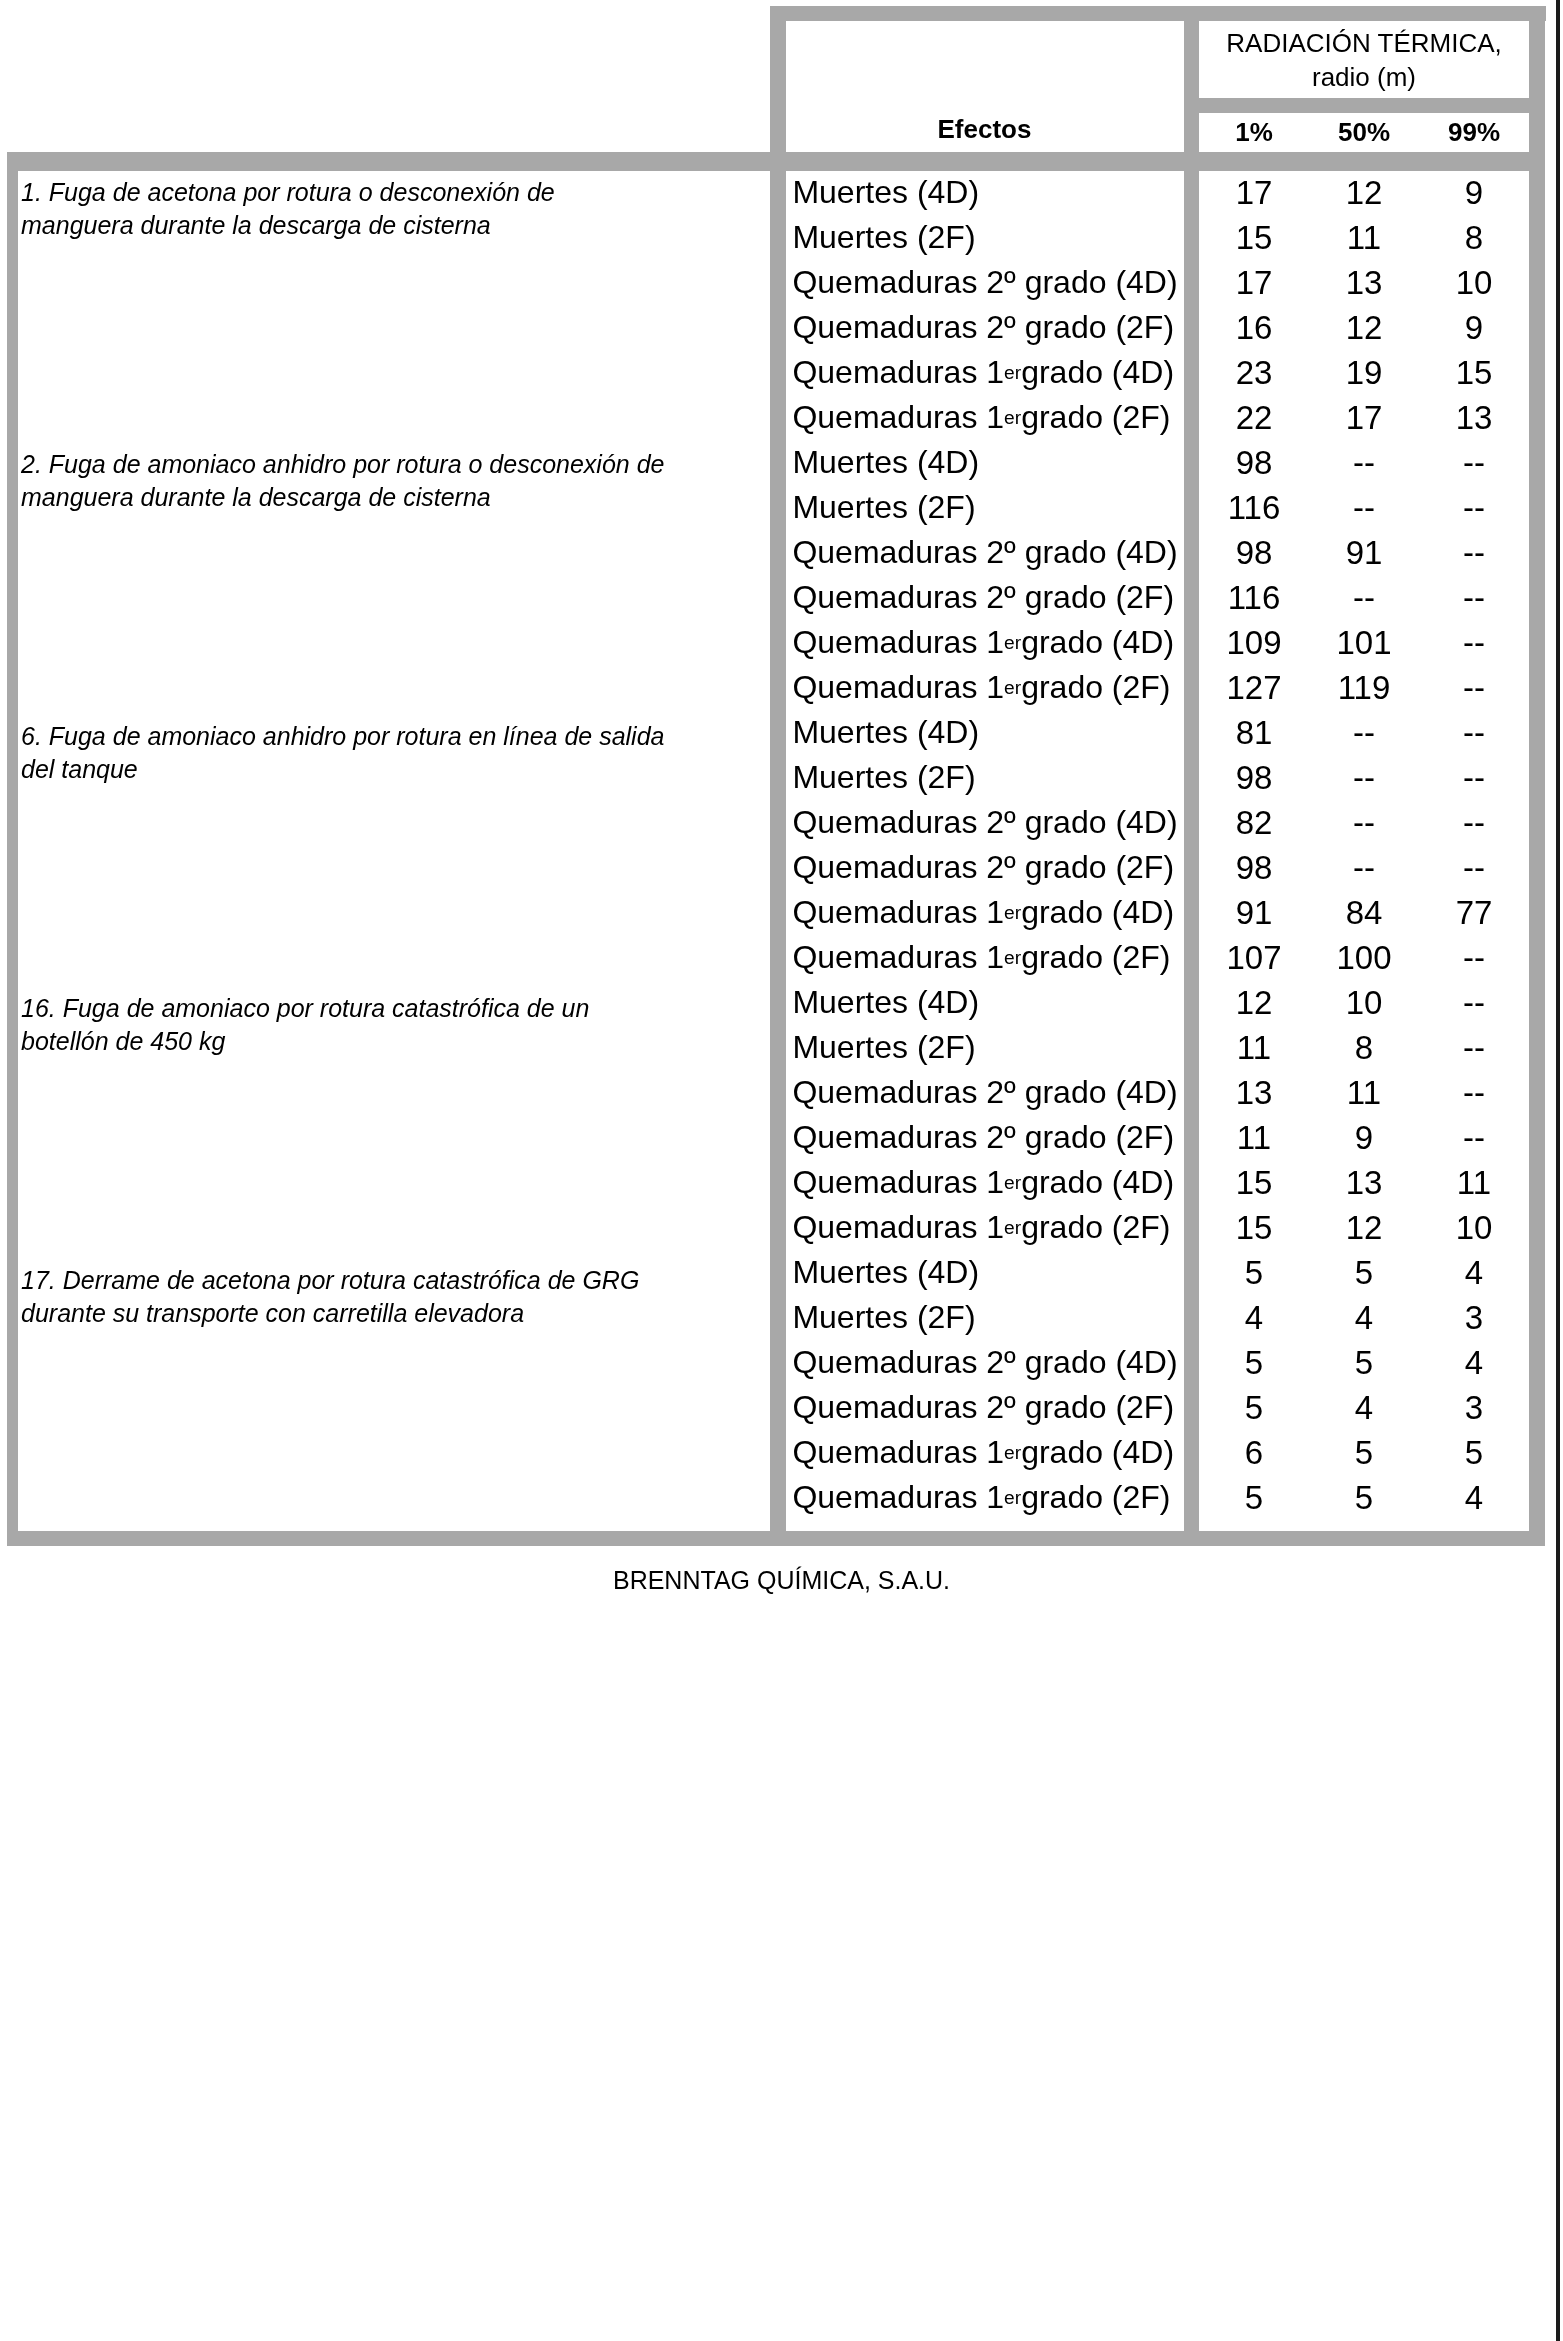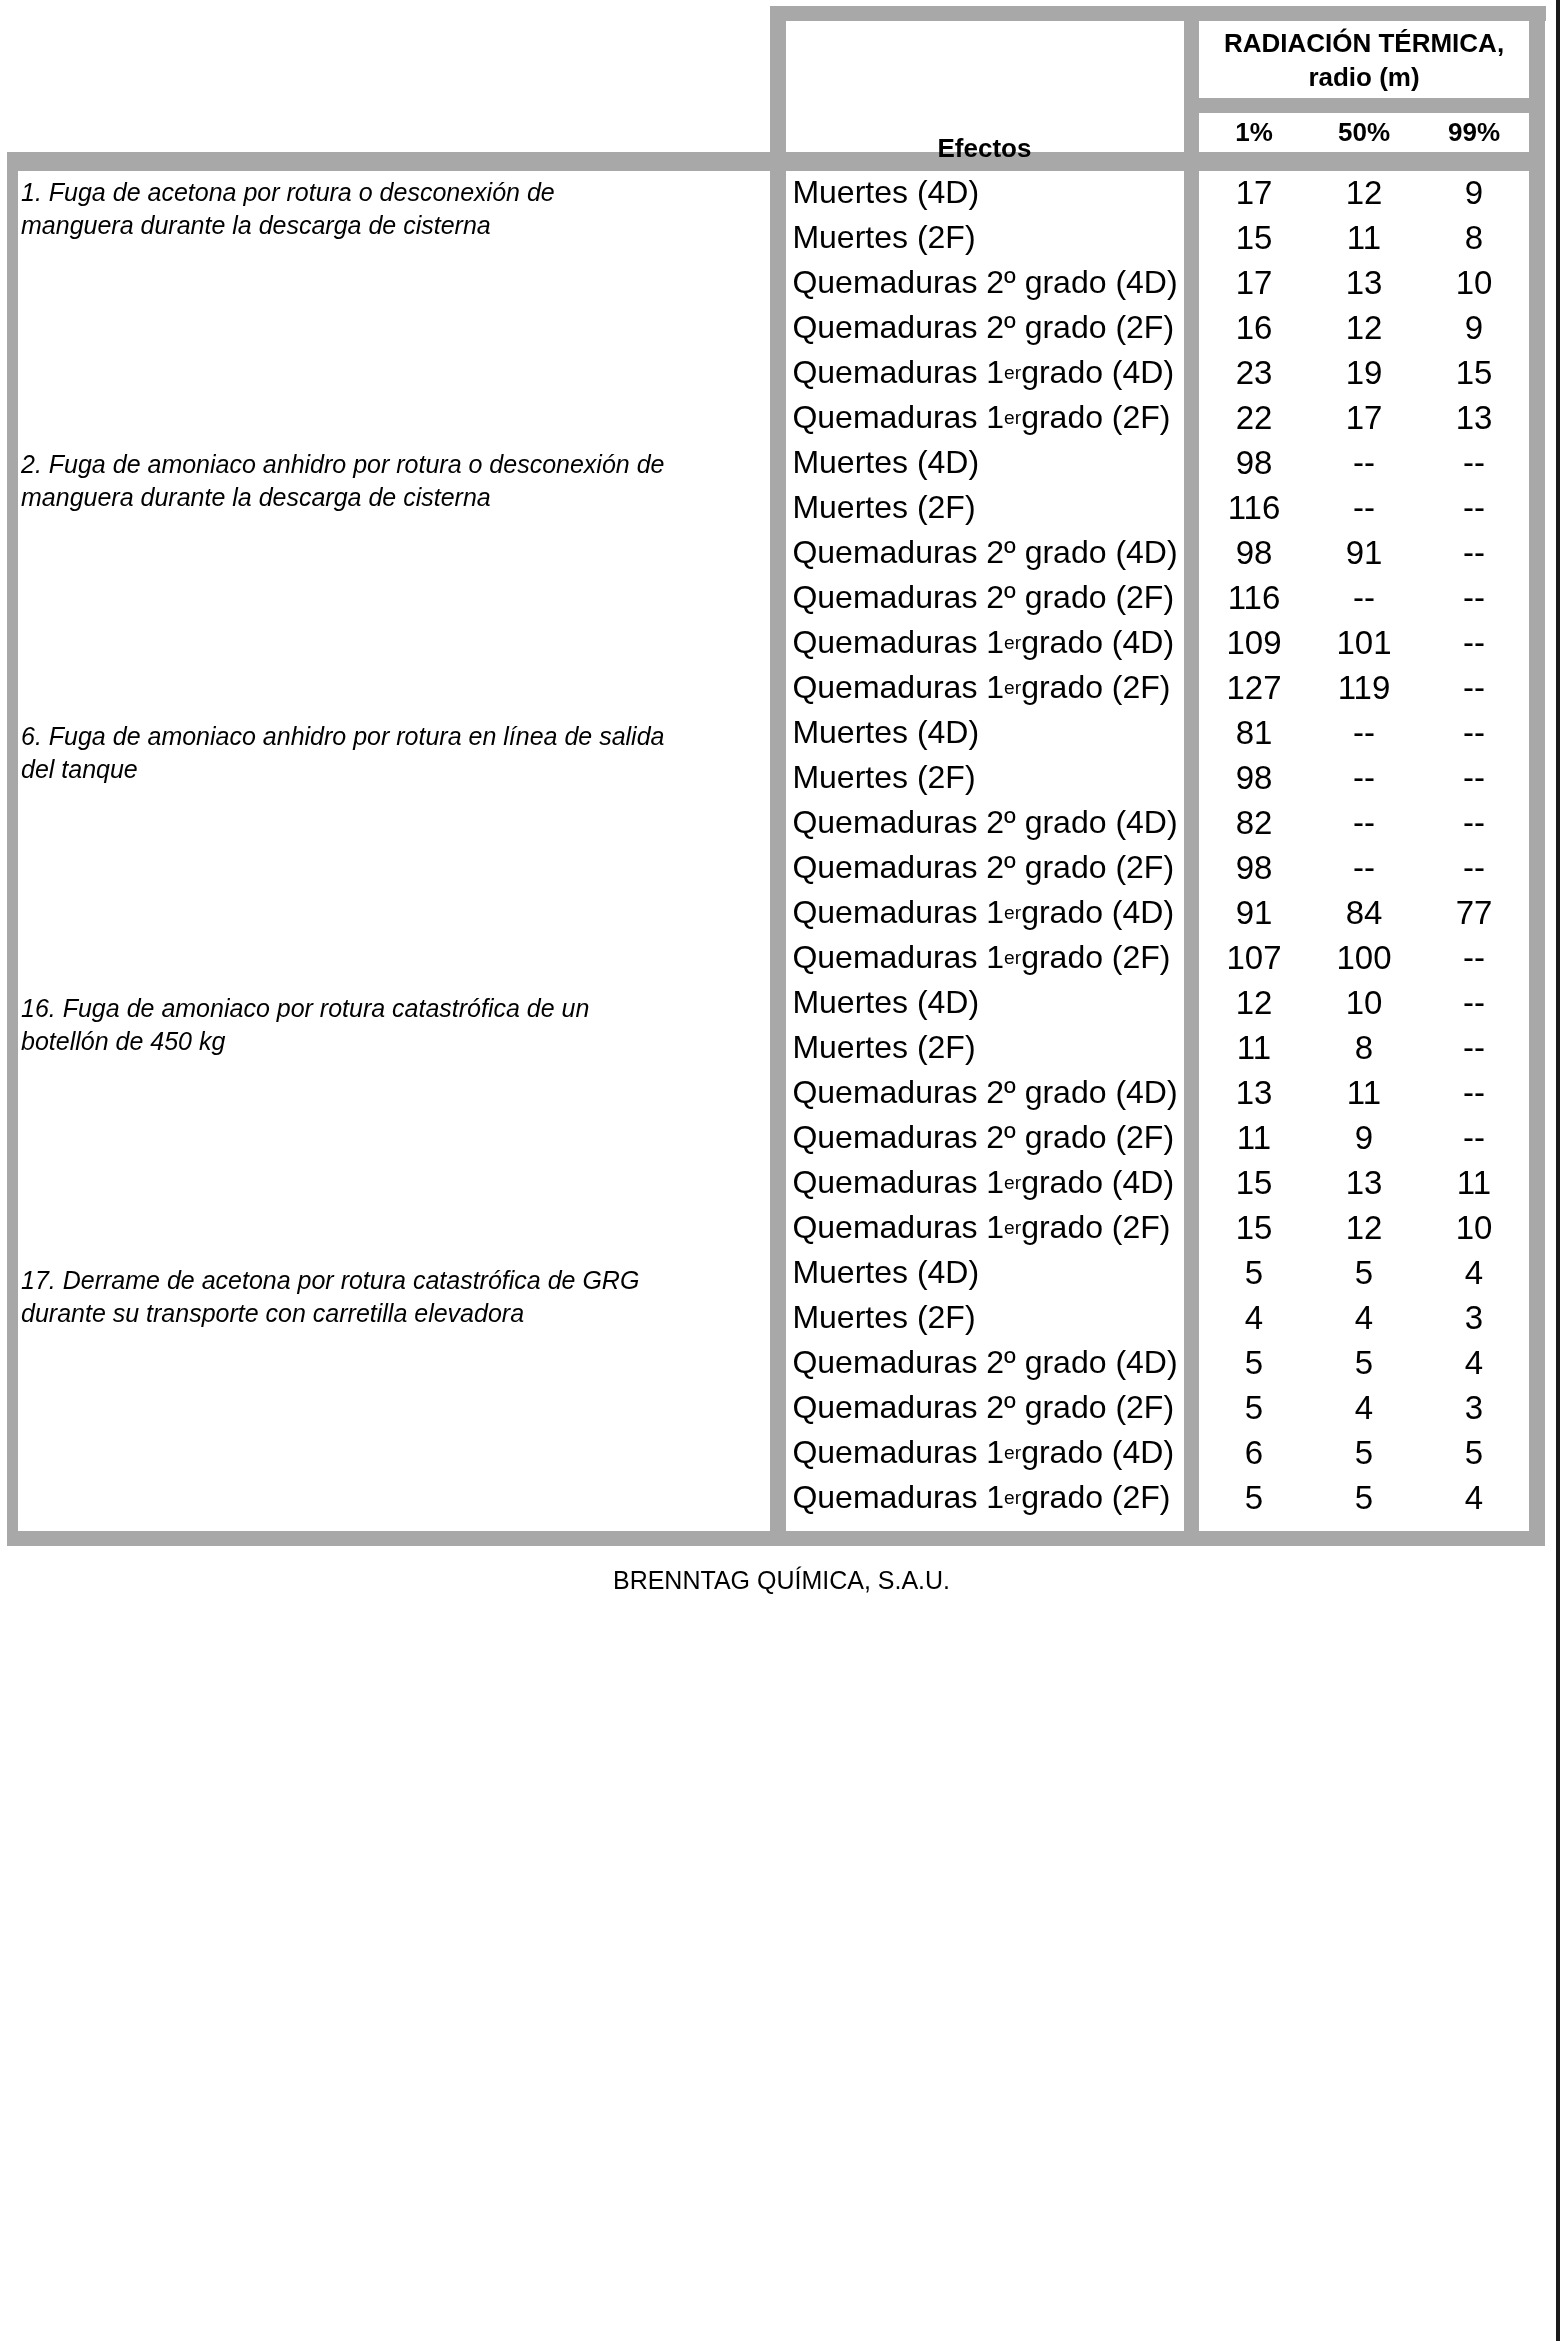--- a/index.html
+++ b/index.html
@@ -10,22 +10,22 @@
   .b-left{left:7.4px;top:152px;width:11px;height:1394px;}
   .b-right{left:1529px;top:6px;width:16.3px;height:1540px;}
   .b-v1{left:770px;top:6px;width:15.5px;height:1540px;}
   .b-v2{left:1184px;top:6px;width:15px;height:1540px;}
   .b-hrad{left:1199px;top:98px;width:330px;height:15px;}
   .b-hhead{left:7.4px;top:152px;width:1538px;height:18.5px;}
   .b-bottom{left:7.4px;top:1531px;width:1538px;height:15px;}
 
   #rad-cell{position:absolute;left:1199px;top:21px;width:330px;height:77px;
     display:flex;flex-direction:column;align-items:center;justify-content:center;
-    font-weight:bold;font-size:26px;line-height:34px;text-align:center;}
-  #efectos-cell{position:absolute;left:785px;top:21px;width:399px;height:150px;
+    font-weight:normal;font-size:26px;line-height:34px;text-align:center;}
+  #efectos-cell{position:absolute;left:785px;top:21px;width:399px;height:131px;
     display:flex;align-items:flex-end;justify-content:center;padding-bottom:7.4px;
     box-sizing:border-box;font-weight:bold;font-size:26px;}
   #pct-row{position:absolute;left:1199px;top:113px;width:330px;height:39px;
     display:grid;grid-template-columns:1fr 1fr 1fr;font-weight:bold;font-size:26px;}
   #pct-row .pct{display:flex;align-items:center;justify-content:center;}
 
   #scenario-col{position:absolute;left:21px;top:170px;width:734px;}
   .scenario-block{height:272px;font-size:25px;line-height:33px;padding-top:6px;box-sizing:border-box;font-style:italic;}
 
   #effects-col{position:absolute;left:785px;top:170px;width:399px;}

